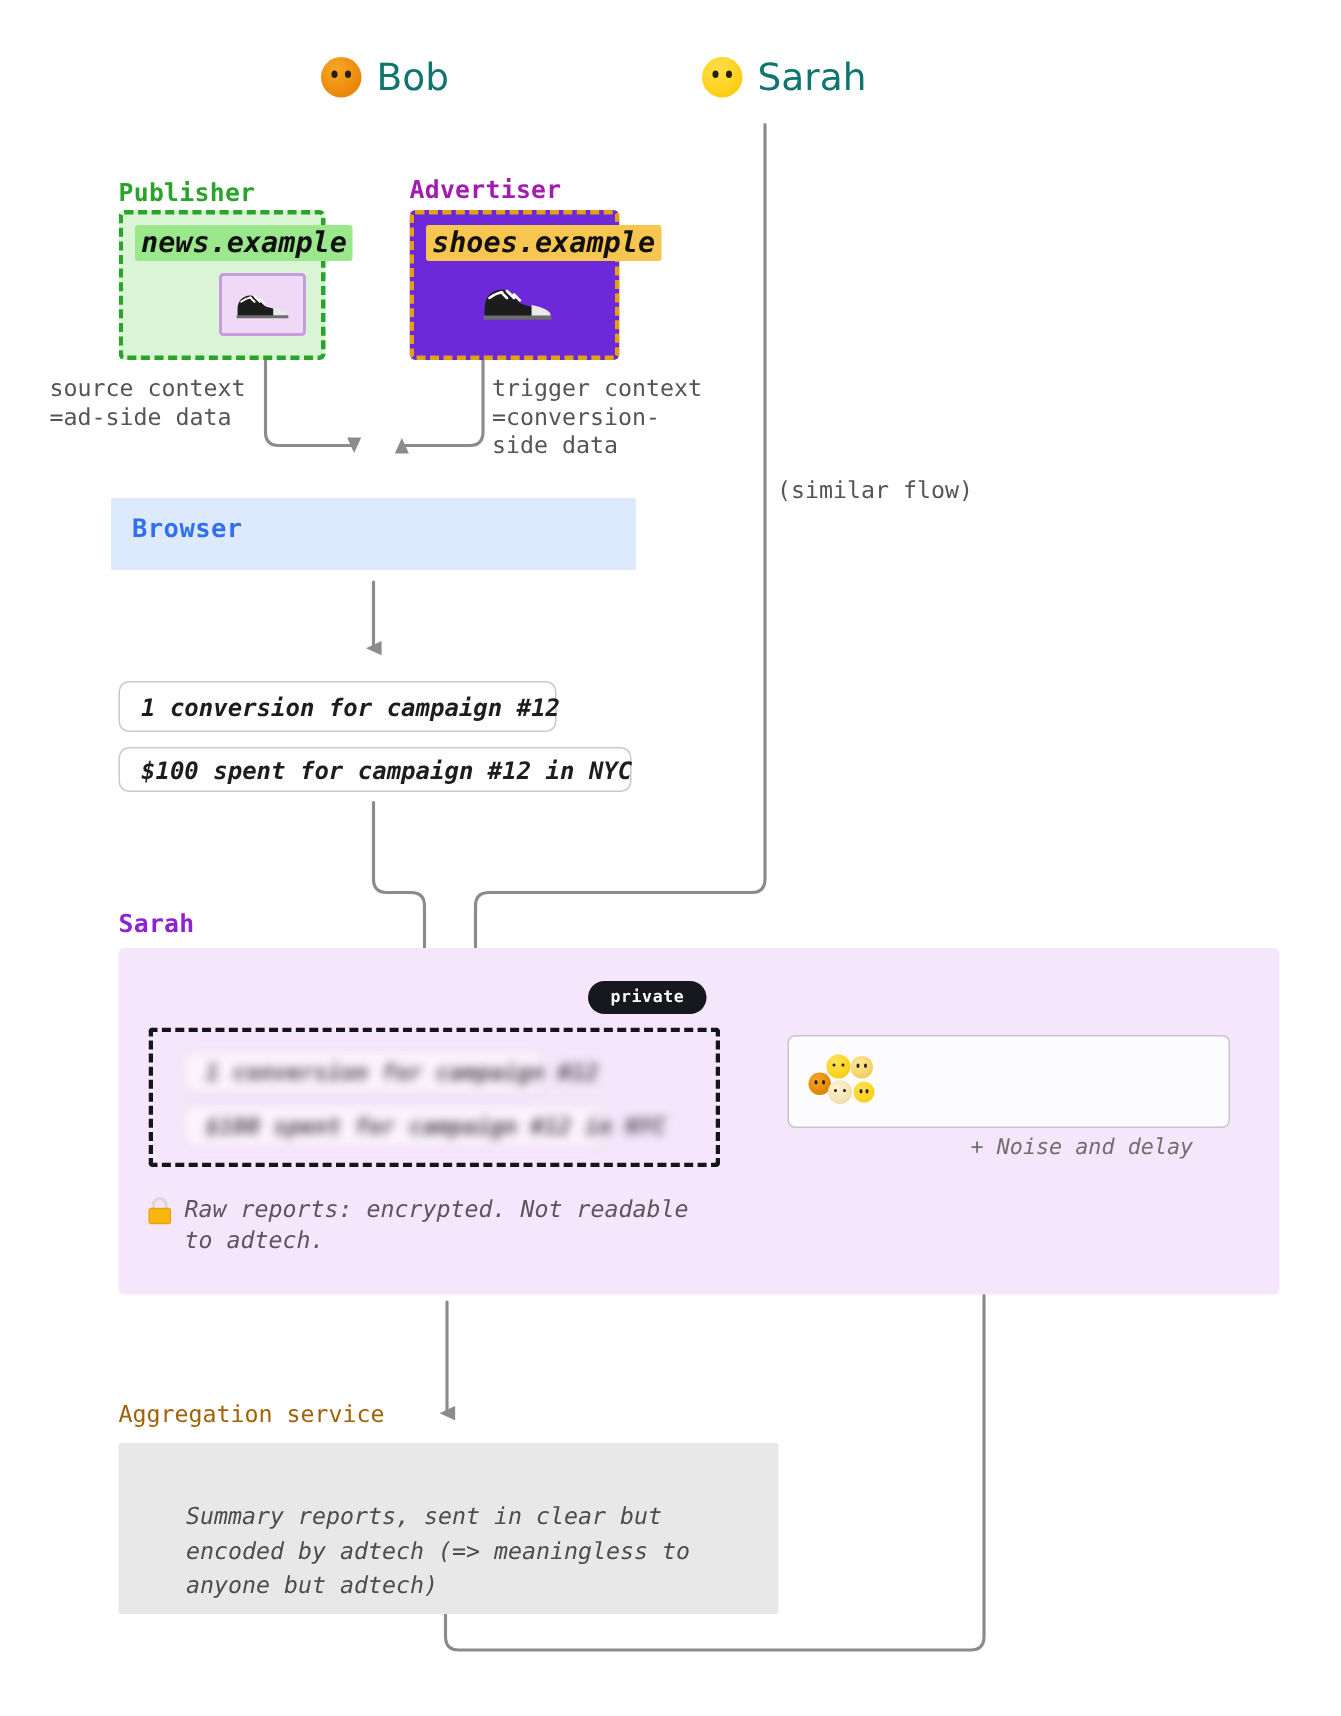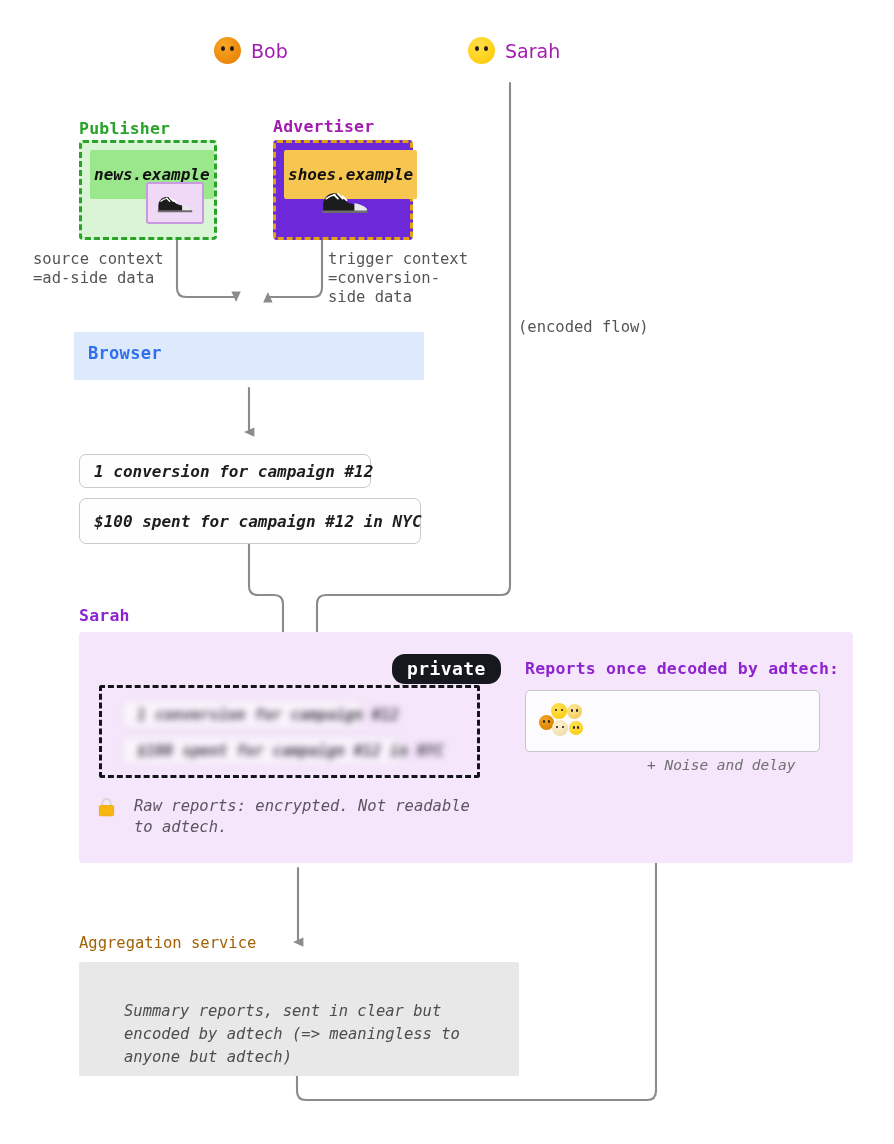--- a/index.html
+++ b/index.html
@@ -5,34 +5,34 @@
   html,body{margin:0;padding:0;background:#ffffff;}
   body{
     width:894px;height:1144px;position:relative;overflow:hidden;
     font-family:"DejaVu Sans Mono","Liberation Mono",monospace;
     -webkit-font-smoothing:antialiased;
   }
   .abs{position:absolute;}
 
   
   .actor{display:flex;align-items:center;gap:10px;}
-  .actor .nm{font-family:"DejaVu Sans","Liberation Sans",sans-serif;font-size:19px;color:#a21caf;}
+  .actor .nm{font-family:"DejaVu Sans","Liberation Sans",sans-serif;font-size:25px;color:#0f766e;}
   .face{width:27px;height:27px;border-radius:50%;position:relative;display:block;}
   .face.orange{background:radial-gradient(circle at 38% 32%, #f9a826 0%, #ef8d10 55%, #e07c05 100%);}
   .face.yellow{background:radial-gradient(circle at 38% 32%, #ffdf4a 0%, #ffd21e 55%, #f5c400 100%);}
   .face .eye{position:absolute;width:4px;height:5px;border-radius:50%;background:#241d14;top:9px;}
   .face .eye.l{left:7px;}
   .face .eye.r{right:7px;}
 
   
   .sitelabel{font-size:16.5px;letter-spacing:.2px;}
   .sitebox{box-sizing:border-box;border-radius:4px;}
   .sitebox.pub{background:#d9f5d5;border:3px dashed #2aa32a;}
   .sitebox.adv{background:#6d28d9;border:3px dashed #e2a110;}
-  .urlchip{display:inline-block;font-size:16px;font-style:italic;font-weight:bold;color:#111;padding:15px 4px;border-radius:2px;}
+  .urlchip{display:inline-block;font-size:19px;font-style:italic;font-weight:bold;color:#111;padding:1px 4px;border-radius:2px;}
   .urlchip.pub{background:#9be88c;}
   .urlchip.adv{background:#f7c650;}
 
   .adbox{box-sizing:border-box;background:#efd9f7;border:2px solid #c89ae0;border-radius:3px;
          display:flex;align-items:center;justify-content:center;}
 
   
   .shoe{display:block;}
 
   
@@ -42,21 +42,21 @@
   .browserbox{background:#dde9fc;border-radius:1px;}
   .browserlabel{font-size:17px;color:#2f6ff0;font-weight:bold;letter-spacing:.3px;}
 
   
   .msg{box-sizing:border-box;background:#fefefe;border:1.6px solid #c9c9c9;border-radius:7px;
        display:flex;align-items:center;padding:0 14px;font-size:16px;font-style:italic;font-weight:bold;color:#1d1d1d;white-space:nowrap;}
 
   
   .adtechlabel{font-size:16.5px;color:#8e24d0;font-weight:bold;letter-spacing:.2px;}
   .adtechpanel{background:#f6e6fb;border-radius:4px;}
-  .privatepill{background:#16181d;color:#fff;border-radius:13px;font-size:18px;font-weight:bold;
+  .privatepill{background:#16181d;color:#fff;border-radius:13px;font-size:11px;font-weight:bold;
                padding:4px 15px 5px;letter-spacing:.4px;}
   .dashbox{box-sizing:border-box;border:3px dashed #15161a;border-radius:3px;}
   .blurmsg{box-sizing:border-box;background:rgba(255,255,255,.55);border:1.6px solid rgba(200,190,205,.55);
            border-radius:7px;display:flex;align-items:center;padding:0 14px;font-size:15px;font-style:italic;
            font-weight:bold;color:#4a4450;white-space:nowrap;filter:blur(3.1px);}
   .rawnote{font-size:15.5px;font-style:italic;color:#5b555f;line-height:21px;}
   .reportstitle{font-size:16.5px;color:#8e24d0;font-weight:bold;letter-spacing:.2px;}
   .reportbox{box-sizing:border-box;background:#fcfbfd;border:1.5px solid #c7c7c7;border-radius:5px;
              display:flex;align-items:center;padding:0 13px;}
   .reporttext{font-size:16px;font-style:italic;font-weight:bold;color:#141414;line-height:22px;white-space:pre;}
@@ -150,51 +150,50 @@
       <path d="M8,14 C12,11 16,9.5 19,9" stroke="#fff" stroke-width="2" fill="none" stroke-linecap="round"></path>
     </svg>
   </div>
 </div>
 
 <div class="abs note" style="left:33px;top:250px;">source context
 =ad-side data</div>
 <div class="abs note" style="left:328px;top:250px;">trigger context
 =conversion-
 side data</div>
-<div class="abs note" style="left:518px;top:318px;">(encoded flow)</div>
+<div class="abs note" style="left:518px;top:318px;">(similar flow)</div>
 
 <div class="abs browserbox" style="left:74px;top:332px;width:350px;height:48px;">
   <div class="abs browserlabel" style="left:14px;top:11px;">Browser</div>
 </div>
 
 <div class="abs msg" style="left:79px;top:454px;width:292px;height:34px;">1 conversion for campaign #12</div>
-<div class="abs msg" style="left:79px;top:498px;width:342px;height:46px;">$100 spent for campaign #12 in NYC</div>
+<div class="abs msg" style="left:79px;top:498px;width:342px;height:30px;">$100 spent for campaign #12 in NYC</div>
 
 <div class="abs adtechlabel" style="left:79px;top:606px;">Sarah</div>
 
 <div class="abs adtechpanel" style="left:79px;top:632px;width:774px;height:231px;">
 
   <div class="abs privatepill" style="left:313px;top:22px;">private</div>
 
   <div class="abs dashbox" style="left:20px;top:53px;width:381px;height:93px;">
     <div class="abs blurmsg" style="left:20px;top:12px;width:241px;height:29px;">1 conversion for campaign #12</div>
     <div class="abs blurmsg" style="left:20px;top:48px;width:281px;height:29px;">$100 spent for campaign #12 in NYC</div>
   </div>
 
-  <div class="abs" style="left:19px;top:164px;width:400px;display:flex;gap:19px;align-items:flex-start;">
+  <div class="abs" style="left:19px;top:164px;width:400px;display:flex;gap:8px;align-items:flex-start;">
     <svg width="17" height="19" viewBox="0 0 17 19" style="margin-top:2px;flex:0 0 17px;">
       <path d="M4.3,8 L4.3,5.2 A4.2,4.2 0 0 1 12.7,5.2 L12.7,8" stroke="#d9d9d9" stroke-width="2.1" fill="none"></path>
       <rect x="1.4" y="7.6" width="14.2" height="10.2" rx="1.2" fill="#f9b60f"></rect>
       <rect x="1.4" y="7.6" width="14.2" height="10.2" rx="1.2" fill="none" stroke="#e6a400" stroke-width=".8"></rect>
     </svg>
     <div class="rawnote" style="white-space:pre;">Raw reports: encrypted. Not readable
 to adtech.</div>
   </div>
 
-  <div class="abs reportstitle" style="left:446px;top:27px;">Reports once decoded by adtech:</div>
 
   <div class="abs reportbox" style="left:446px;top:58px;width:295px;height:62px;">
     <div class="crowd">
       <span class="f" style="left:0px;top:14px;width:15px;height:15px;background:radial-gradient(circle at 38% 32%,#f5a623 0%,#e08a07 60%,#cf7c02 100%);">
           <i class="l"></i>
           <i class="r"></i>
         </span>
       <span class="f" style="left:12px;top:2px;width:16px;height:16px;background:radial-gradient(circle at 38% 32%,#ffe25c 0%,#ffd21e 60%,#f2c200 100%);">
           <i class="l"></i>
           <i class="r"></i>

